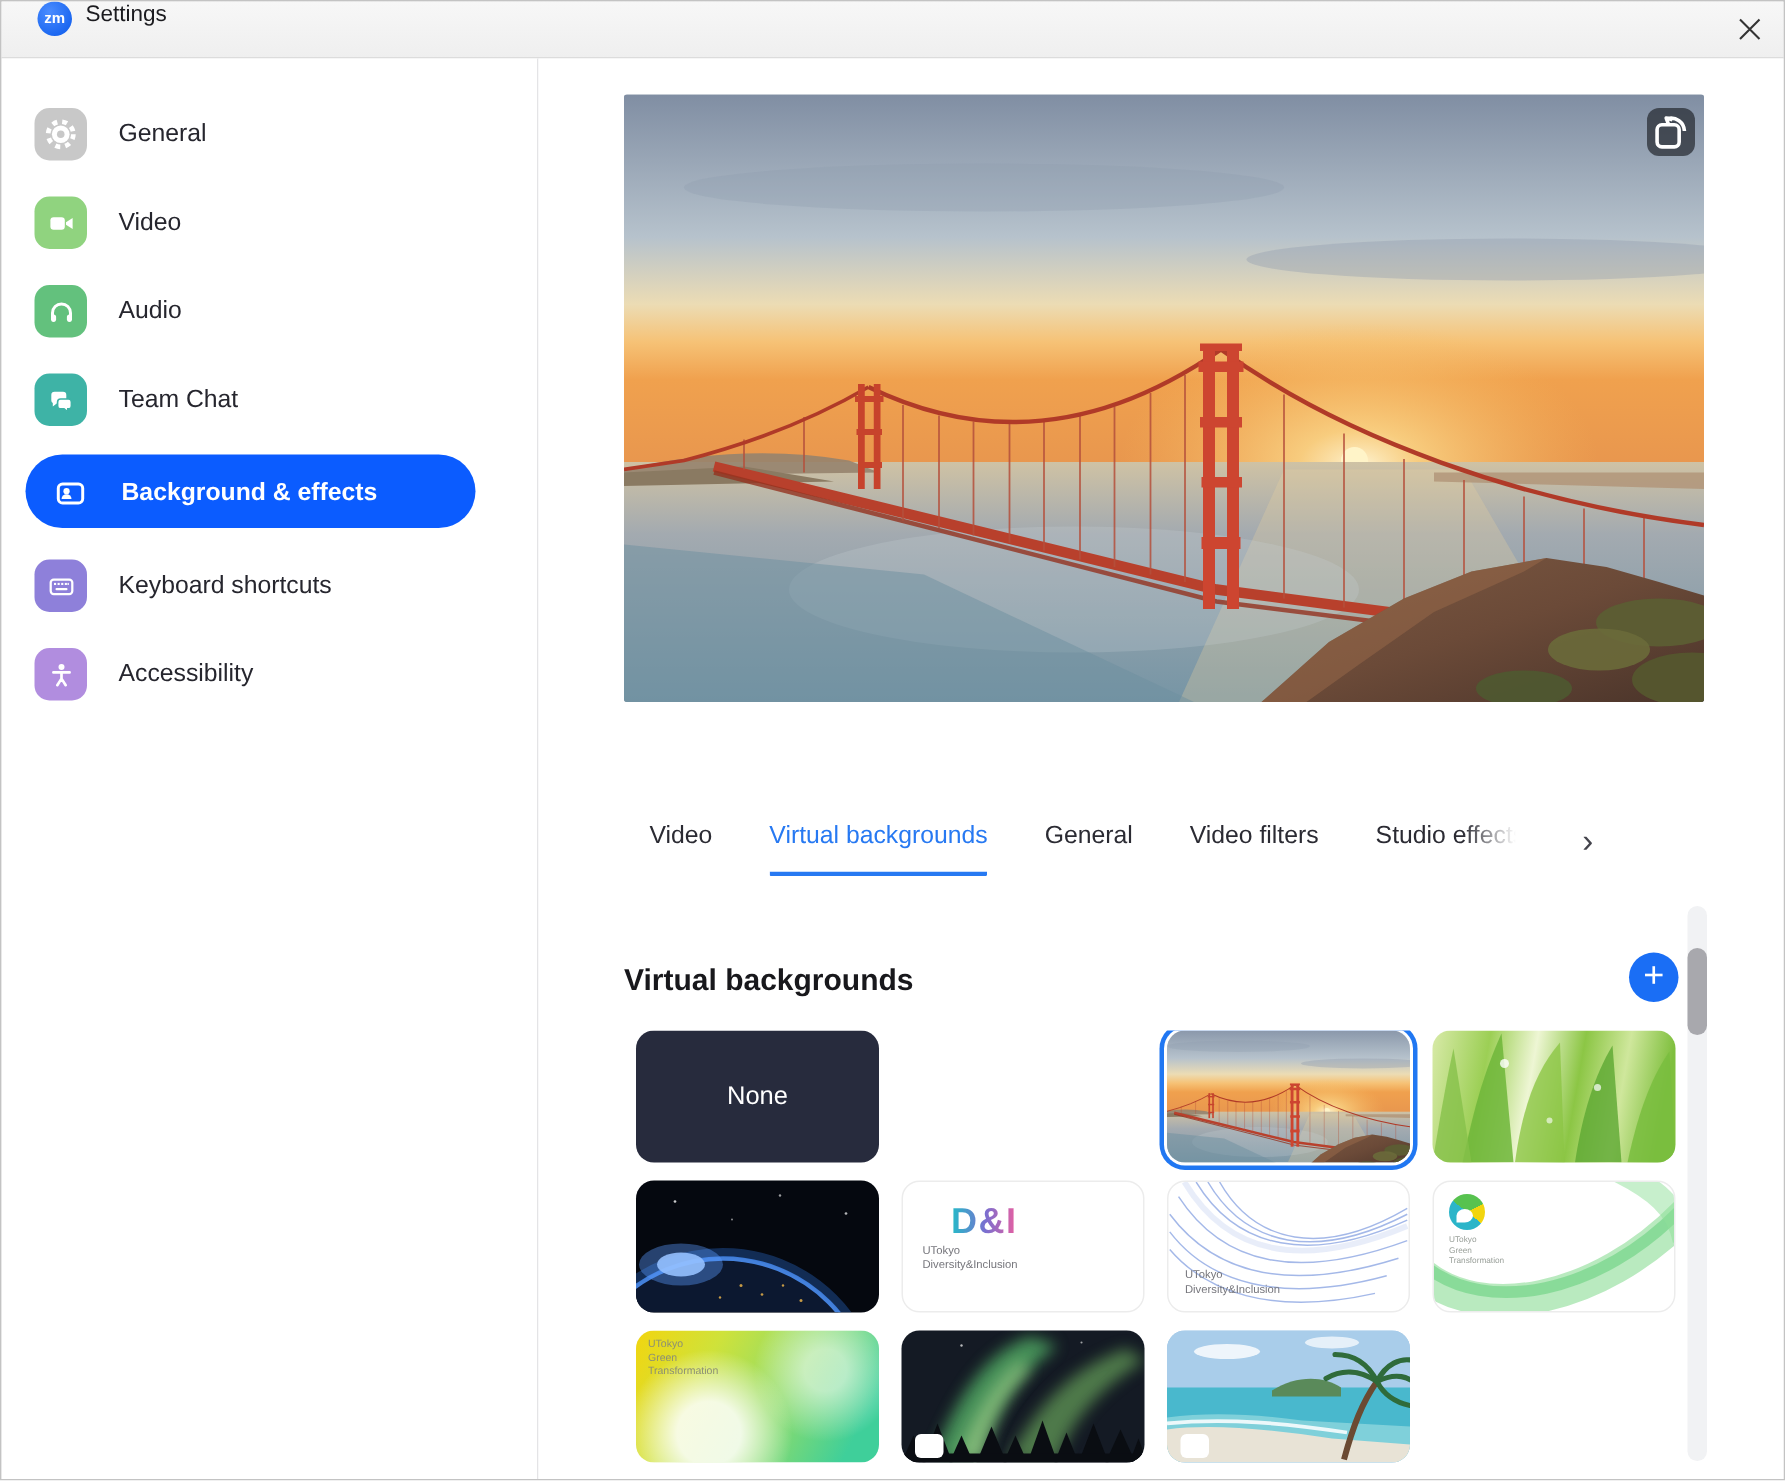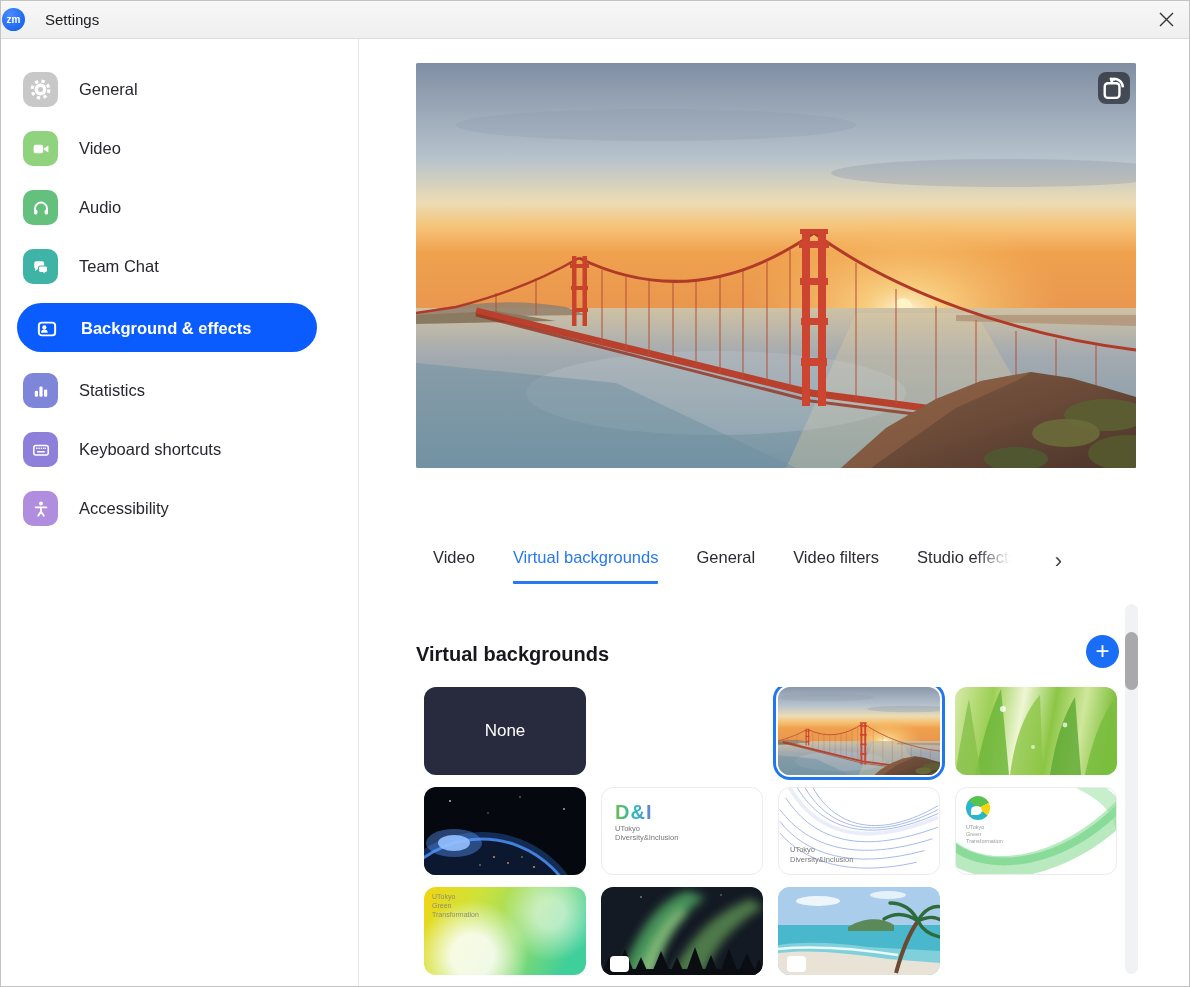--- a/index.html
+++ b/index.html
@@ -2,25 +2,25 @@
 <html><head>
 <meta charset="utf-8">
 <style>
   * { margin:0; padding:0; box-sizing:border-box; }
   html,body { width:1190px; height:987px; background:#fff; font-family:"Liberation Sans","DejaVu Sans",sans-serif; }
   .window { position:relative; width:1190px; height:987px; background:#fff; border:1px solid #c3c3c3; overflow:hidden; }
 
   
   .titlebar { position:absolute; left:0; top:0; width:100%; height:38px;
     background:linear-gradient(#f7f7f7,#efefef); border-bottom:1px solid #dcdcdc;
-    display:flex; align-items:center; padding-left:1px; }
+    display:flex; align-items:flex-start; padding-left:24px; }
   .zm-logo { width:23px; height:23px; border-radius:50%;
     background:radial-gradient(circle at 35% 30%, #4a8cff, #1a66f0 75%);
     color:#fff; font-size:10px; font-weight:bold; display:flex; align-items:center; justify-content:center; }
-  .win-title { margin-left:20px; font-size:15px; color:#1b1b1f; }
+  .win-title { margin-left:9px; font-size:15px; color:#1b1b1f; }
   .close-btn { position:absolute; right:0; top:0; width:46px; height:37px;
     display:flex; align-items:center; justify-content:center; cursor:pointer; }
 
   
   .sidebar { position:absolute; left:0; top:38px; width:358px; height:949px; background:#fff; border-right:1px solid #e4e4e6; padding-top:21px; }
   .side-item { position:relative; height:59px; display:flex; align-items:center; cursor:pointer;text-align:right; }
   .side-icon { width:35px; height:35px; border-radius:10px; margin-left:22px;
     display:flex; align-items:center; justify-content:center; flex:none; }
   .side-label { margin-left:21px; font-size:16.5px; color:#26262e; }
   .side-item.selected { margin:3px 0; }
@@ -66,23 +66,23 @@
   .tile-label { position:absolute; inset:0; display:flex; align-items:center; justify-content:center; color:#fff; font-size:17px; }
   .t-none { background:#272b3d; }
   .t-blur { background:linear-gradient(168deg,#97999d 0%,#848e9a 35%,#5e7a99 70%,#3f5c80 100%); }
   .t-grass { background:linear-gradient(100deg,#d8eaa8 0%,#9ccf55 22%,#eef6d4 40%,#8cc645 58%,#cfe79c 75%,#7fbf3e 92%); }
   .t-white { background:#fff; border:1px solid #ececec; }
   .tile svg { display:block; width:100%; height:100%; }
   .badge { position:absolute; left:9px; bottom:3px; width:19px; height:16px; background:#fff; border-radius:4px; }
 
   
   .dni-wrap { position:absolute; left:13px; top:13px; }
-  .dni-logo { font-size:20px; font-weight:bold; letter-spacing:1px;
+  .dni-logo { font-size:24px; font-weight:bold; letter-spacing:1px;
     background:linear-gradient(90deg,#6abf4b,#2bb5c9,#7a6fd0,#e85fa0);
-    -webkit-background-clip:text; background-clip:text; color:transparent; }
+    -webkit-background-clip:text; background-clip:text; color:transparent;text-align:right; }
   .tiny { font-size:7.5px; color:#76767c; line-height:1.25; }
   .wave-text { position:absolute; left:11px; bottom:10px; }
   .gx-text { position:absolute; left:8px; top:6px; }
   .gx-text .tiny { color:#8b8f75; font-size:7px; }
   .ga-logo { position:absolute; left:10px; top:8px; width:24px; height:24px; border-radius:50%;
     background:conic-gradient(from 200deg,#2bb5c9 0 30%,#57c24f 30% 62%,#f2d50f 62% 80%,#2bb5c9 80%); }
   .ga-logo:after { content:""; position:absolute; left:5px; top:10px; width:11px; height:9px; background:#fff; border-radius:50% 50% 50% 0; }
   .ga-text { position:absolute; left:10px; top:36px; }
   .ga-text .tiny { font-size:5.5px; color:#9aa09a; }
 </style>
@@ -242,30 +242,20 @@
             <rect x="2.6" y="4.2" width="14.8" height="11.6" rx="2.6" fill="none" stroke="#fff" stroke-width="1.8"></rect>
             <circle cx="7.6" cy="8.6" r="1.9" fill="#fff"></circle>
             <path d="M4.6 13.4 a3 3 0 0 1 6 0 Z" fill="#fff"></path>
           </svg>
       </span>
       <span class="side-label">Background &amp; effects</span>
     </div>
 
 
 
-    <div class="side-item">
-      <span class="side-icon ic-stats">
-        <svg width="20" height="20" viewBox="0 0 20 20">
-            <rect x="3.8" y="9.8" width="3.2" height="6" rx="1.2" fill="#fff"></rect>
-            <rect x="8.4" y="5.6" width="3.2" height="10.2" rx="1.2" fill="#fff"></rect>
-            <rect x="13" y="8.4" width="3.2" height="7.4" rx="1.2" fill="#fff"></rect>
-          </svg>
-      </span>
-      <span class="side-label">Statistics</span>
-    </div>
 
     <div class="side-item">
       <span class="side-icon ic-keyboard">
         <svg width="20" height="20" viewBox="0 0 20 20">
             <rect x="2.8" y="5.4" width="14.4" height="9.6" rx="2" fill="none" stroke="#fff" stroke-width="1.5"></rect>
             <g fill="#fff">
               <rect x="5" y="7.6" width="1.4" height="1.4"></rect>
               <rect x="7.4" y="7.6" width="1.4" height="1.4"></rect>
               <rect x="9.8" y="7.6" width="1.4" height="1.4"></rect>
               <rect x="12.2" y="7.6" width="1.4" height="1.4"></rect>

